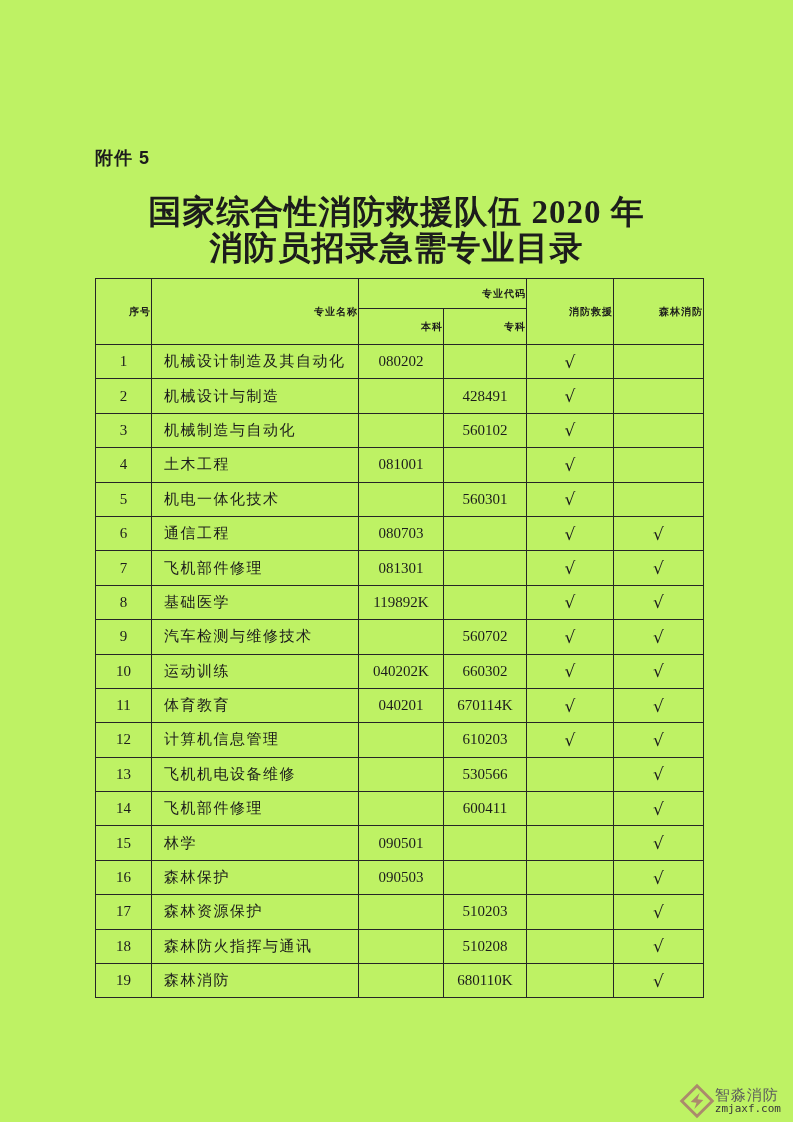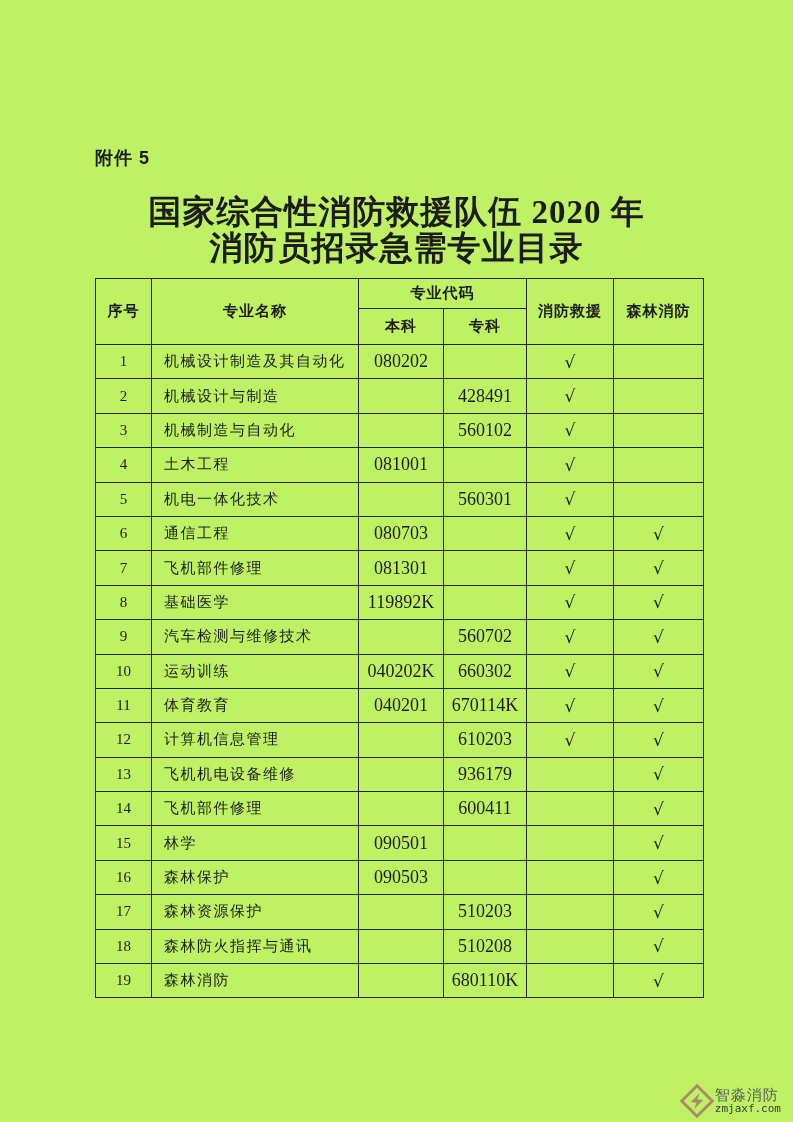--- a/index.html
+++ b/index.html
@@ -44,42 +44,42 @@
     table-layout: fixed;
   }
   table.catalog th, table.catalog td {
     border: 1.5px solid #262626;
     overflow: hidden;
     white-space: nowrap;
   }
   table.catalog th {
     font-family: "Liberation Sans", "DejaVu Sans", sans-serif;
     font-weight: 600;
-    font-size: 15px;
-    text-align: center;
+    font-size: 10px;
+    text-align: right;
     letter-spacing: 1px;
     margin-left: 11px;
   }
   tr.hdr-row-1 { height: 30px; }
   tr.hdr-row-2 { height: 36px; }
   tbody tr { height: 34.4px; }
   td.c-seq {
     text-align: center;
     font-size: 15px;
     font-family: "Liberation Serif", "DejaVu Serif", serif;
   }
   td.c-name {
     text-align: left;
     padding-left: 12px;
     font-size: 15px;
     letter-spacing: 1.5px;
   }
   td.c-code {
     text-align: center;
-    font-size: 18px;
+    font-size: 15px;
   }
   td.c-check {
     text-align: center;
     font-size: 17px;
     font-family: "DejaVu Sans", sans-serif;
   }
   .watermark {
     position: absolute;
     right: 12px;
     bottom: 3px;
@@ -228,21 +228,21 @@
           <td class="c-name">计算机信息管理</td>
           <td class="c-code"></td>
           <td class="c-code">610203</td>
           <td class="c-check">√</td>
           <td class="c-check">√</td>
         </tr>
         <tr>
           <td class="c-seq">13</td>
           <td class="c-name">飞机机电设备维修</td>
           <td class="c-code"></td>
-          <td class="c-code">936179</td>
+          <td class="c-code">530566</td>
           <td class="c-check"></td>
           <td class="c-check">√</td>
         </tr>
         <tr>
           <td class="c-seq">14</td>
           <td class="c-name">飞机部件修理</td>
           <td class="c-code"></td>
           <td class="c-code">600411</td>
           <td class="c-check"></td>
           <td class="c-check">√</td>

